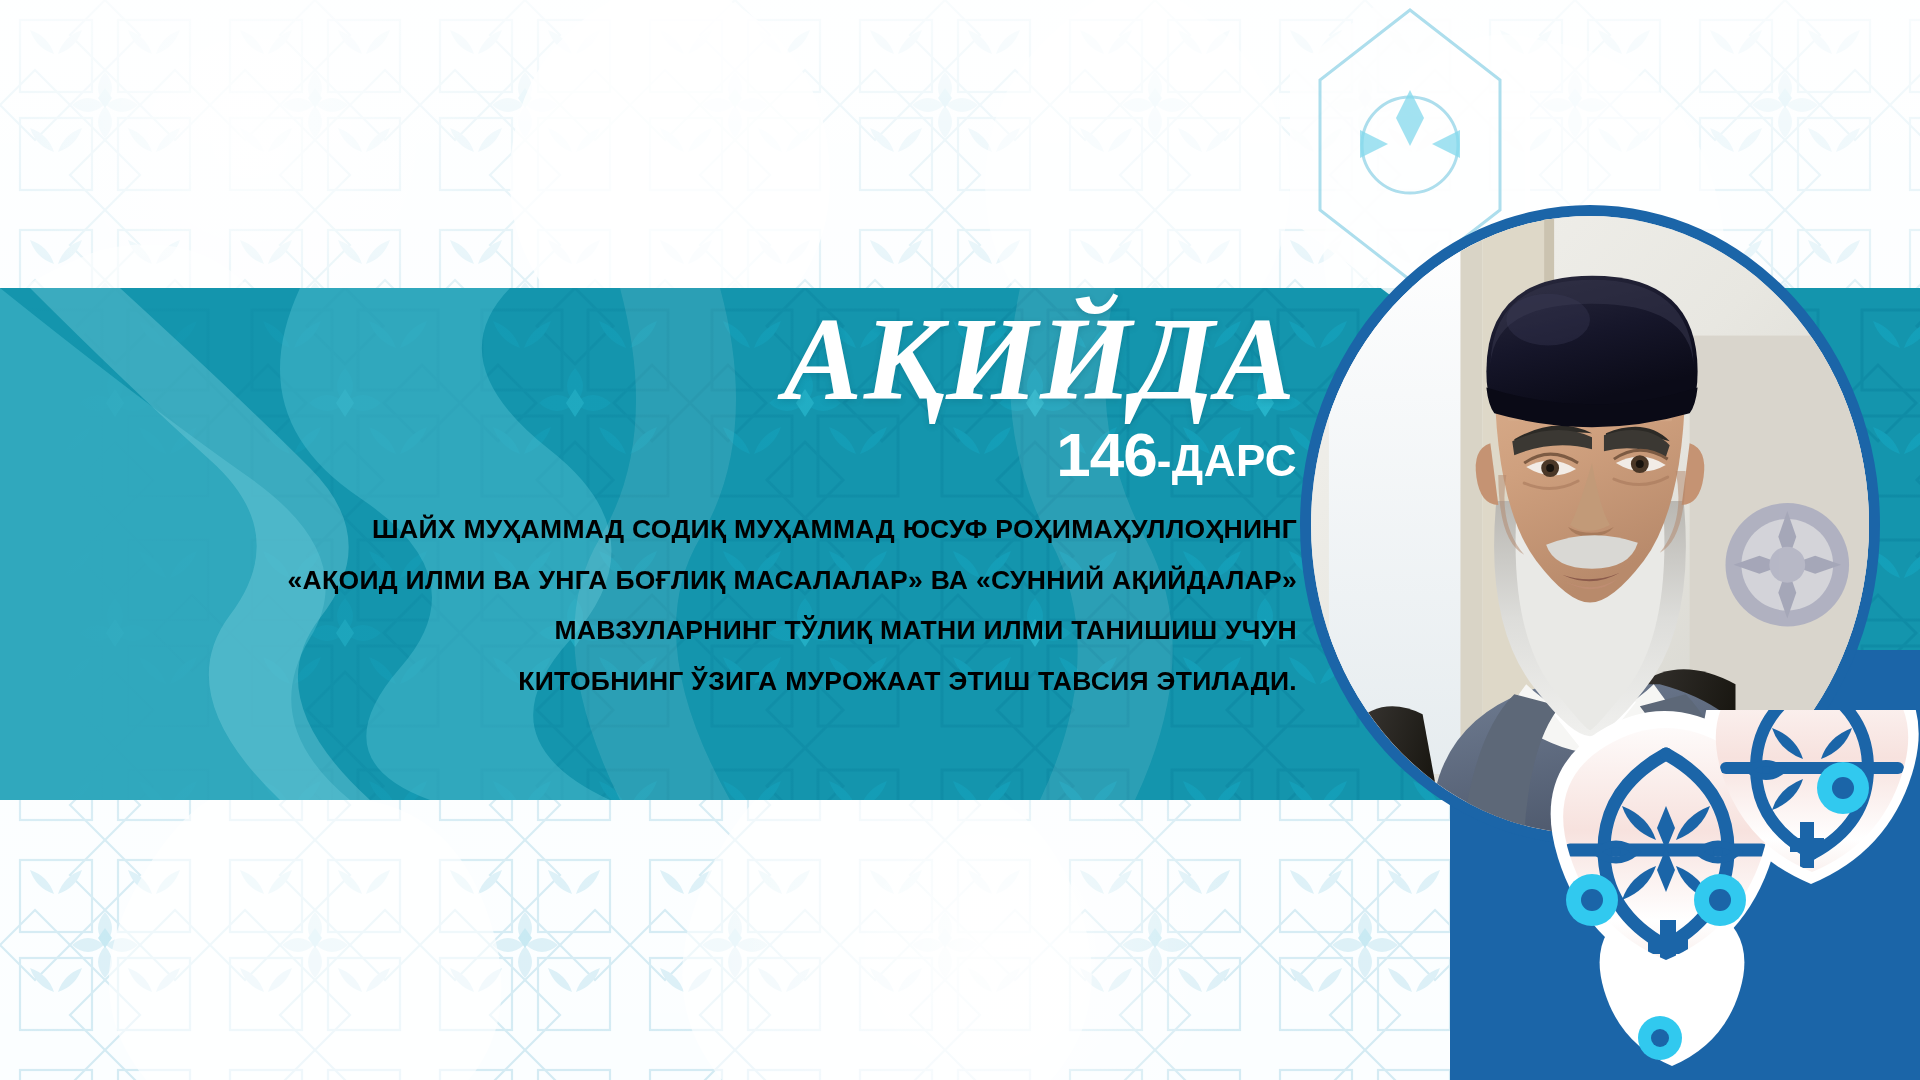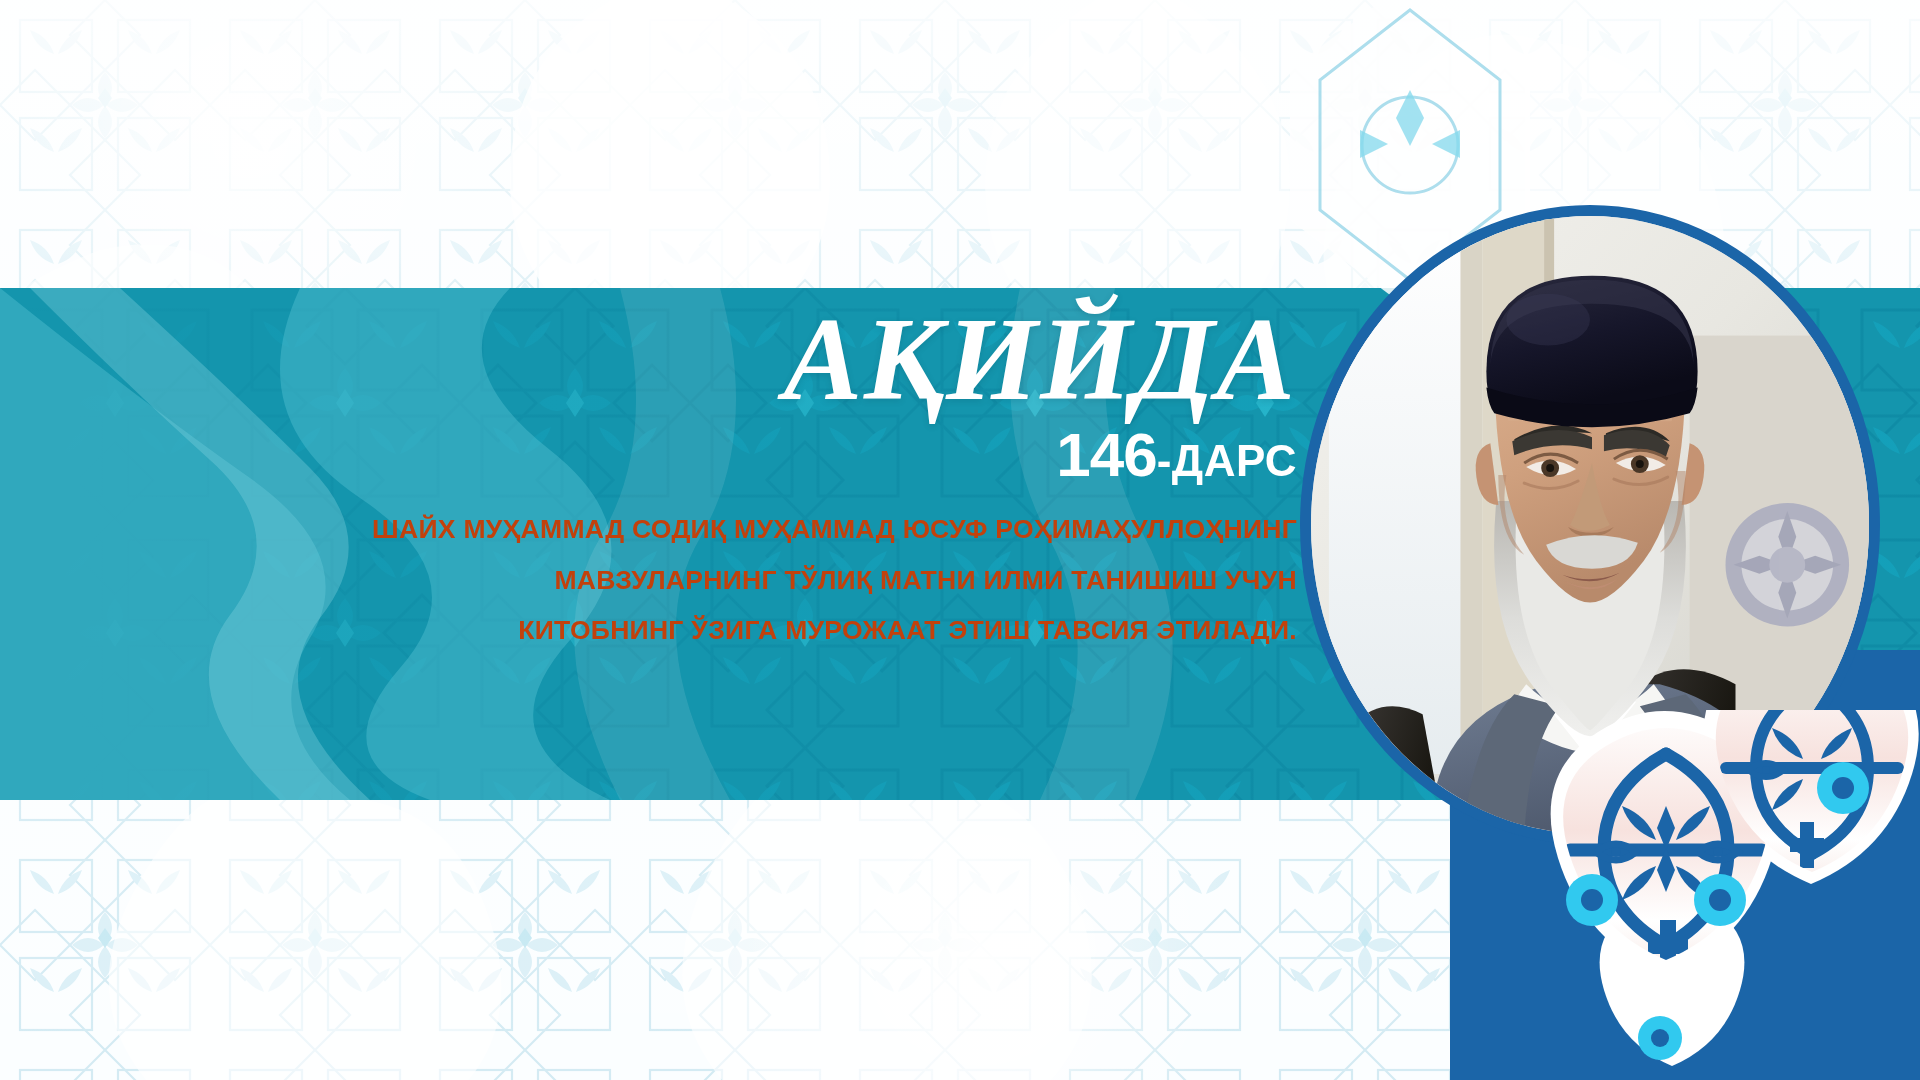--- a/index.html
+++ b/index.html
@@ -61,21 +61,21 @@
     font-weight:bold;
     letter-spacing:-1px;
   }
   .lesson-word {
     font-size:44px;
     font-weight:bold;
     letter-spacing:.5px;
   }
   .desc-block { margin-top:30px; }
   .desc-line {
-    color:#c2410c;
+    color:#000000;
     font-size:26.5px;
     font-weight:bold;
     letter-spacing:.3px;
     line-height:1;
     margin-bottom:24px;
     white-space:nowrap;
   }
   .desc-line:last-child { margin-bottom:8px; }
 
   
@@ -259,20 +259,21 @@
   <div class="text-col">
 
     <div class="brand-title">АҚИЙДА</div>
 
     <div class="lesson-line">
       <span class="lesson-num">146</span><span class="lesson-word">-ДАРС</span>
     </div>
 
     <div class="desc-block">
       <div class="desc-line">ШАЙХ МУҲАММАД СОДИҚ МУҲАММАД ЮСУФ РОҲИМАҲУЛЛОҲНИНГ</div>
+      <div class="desc-line">«АҚОИД ИЛМИ ВА УНГА БОҒЛИҚ МАСАЛАЛАР» ВА «СУННИЙ АҚИЙДАЛАР»</div>
       <div class="desc-line">МАВЗУЛАРНИНГ ТЎЛИҚ МАТНИ ИЛМИ ТАНИШИШ УЧУН</div>
       <div class="desc-line">КИТОБНИНГ ЎЗИГА МУРОЖААТ ЭТИШ ТАВСИЯ ЭТИЛАДИ.</div>
     </div>
   </div>
 
   <div class="portrait-wrap">
     <div class="portrait-ring">
       <svg class="portrait-photo" viewBox="0 0 560 620" preserveAspectRatio="xMidYMid slice">
         <defs>
           <linearGradient id="roomBg" x1="0" y1="0" x2="1" y2="1">

